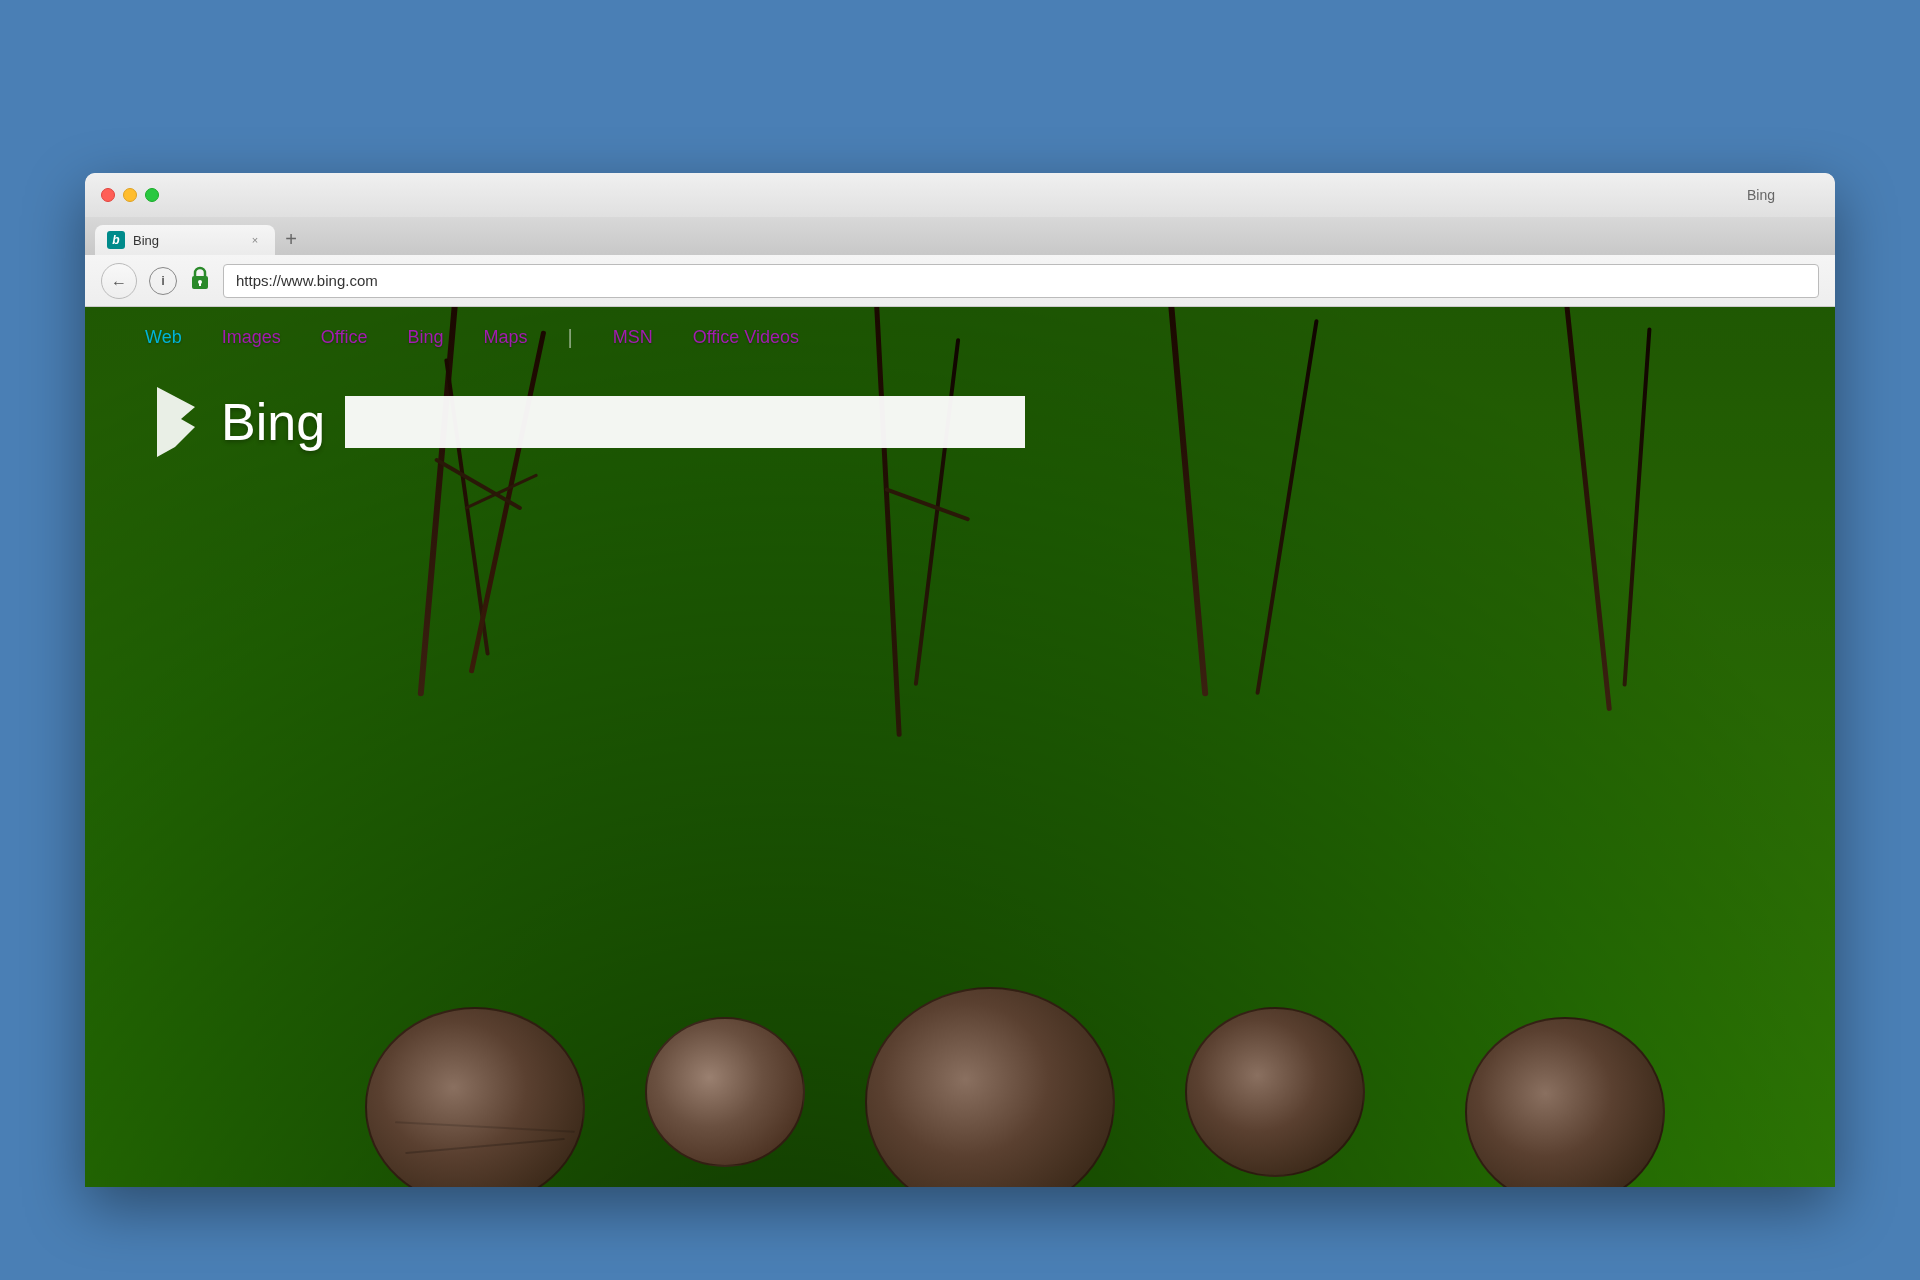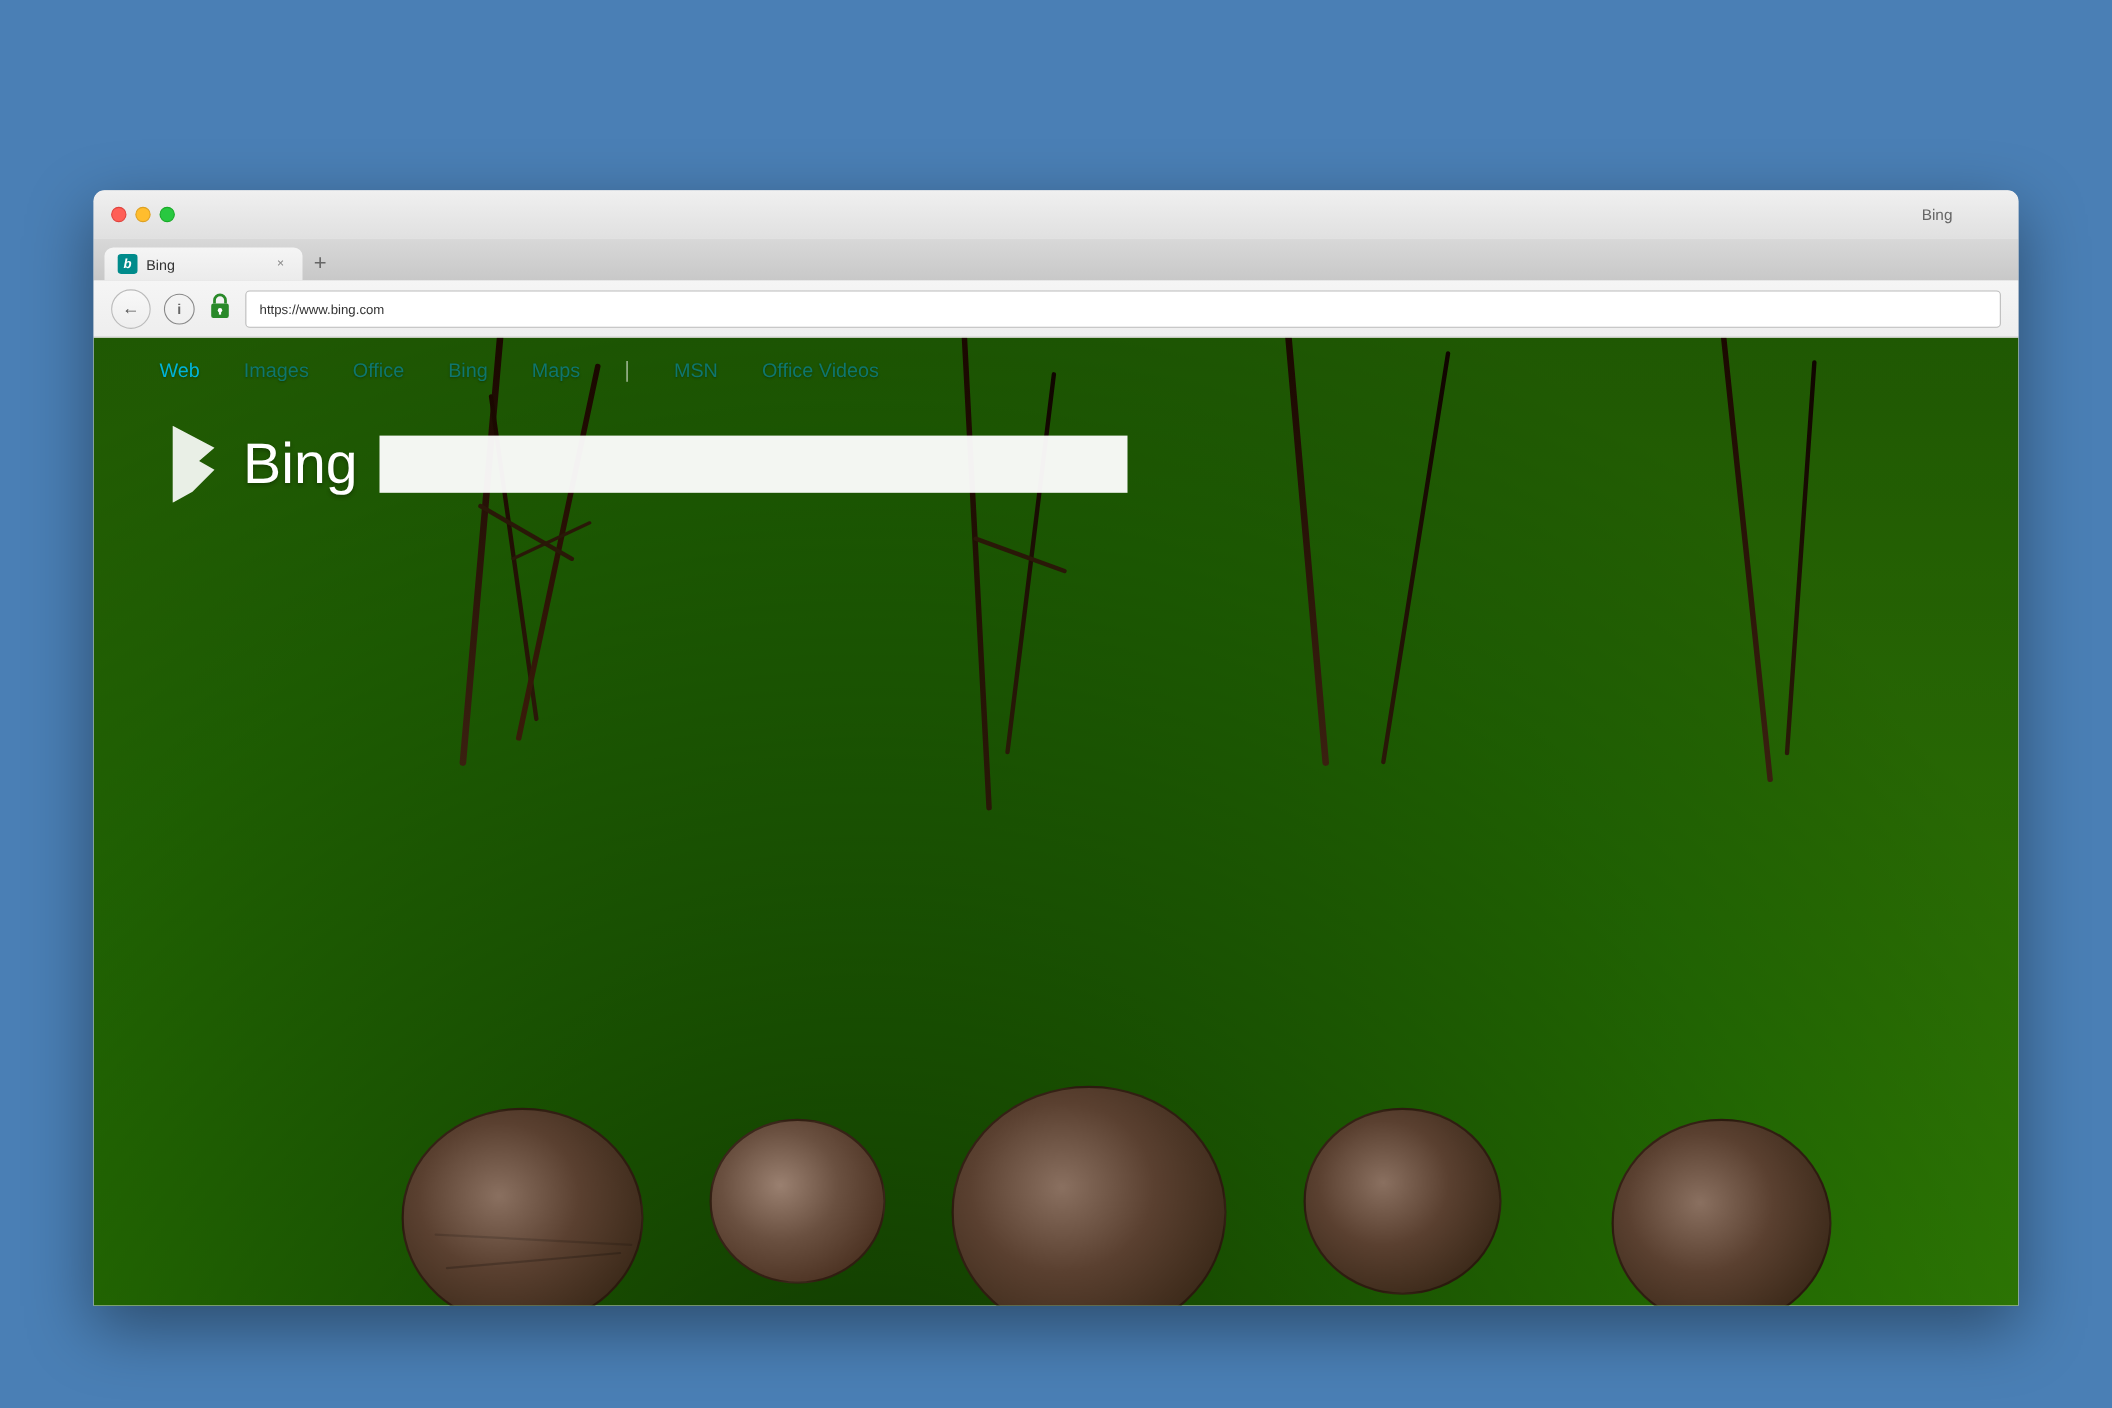--- a/index.html
+++ b/index.html
@@ -186,21 +186,21 @@
       flex-shrink: 0;
     }
 
     .address-bar {
       flex: 1;
       height: 34px;
       border: 1px solid #bbb;
       border-radius: 4px;
       background: white;
       padding: 0 12px;
-      font-size: 12px;
+      font-size: 15px;
       color: #333;
       display: flex;
       align-items: center;
     }
 
     
     .page-content {
       flex: 1;
       position: relative;
       overflow: hidden;
@@ -233,21 +233,21 @@
       height: 60px;
       background: transparent;
       display: flex;
       align-items: center;
       padding: 0 60px;
       gap: 40px;
       z-index: 10;
     }
 
     .bing-nav-item {
-      color: #0f766e;
+      color: #a21caf;
       font-size: 18px;
       font-weight: 400;
       cursor: pointer;
       text-shadow: 0 1px 2px rgba(0,0,0,0.3);
       white-space: nowrap;
     }
 
     .bing-nav-item.active {
       color: #00b4d8;
       font-weight: 400;

